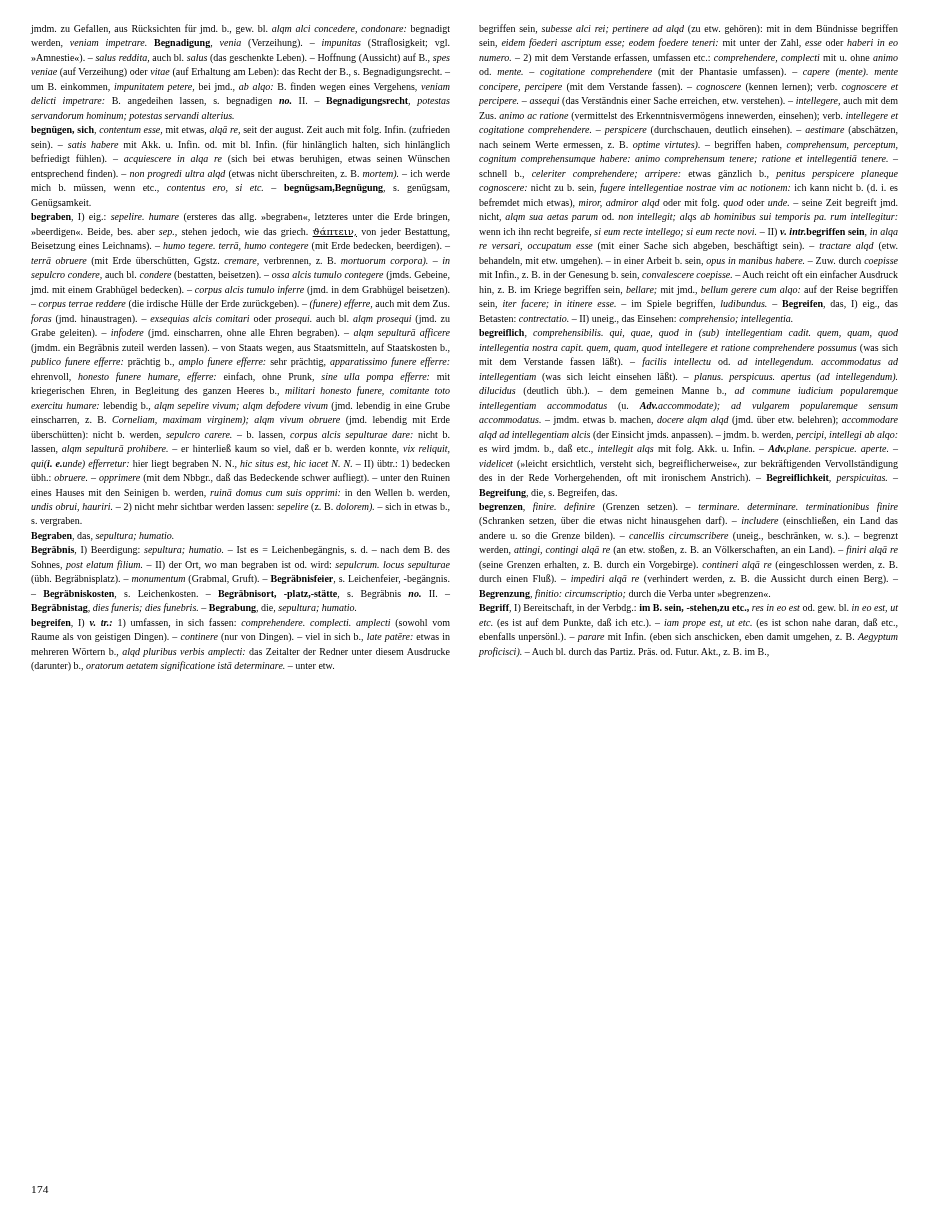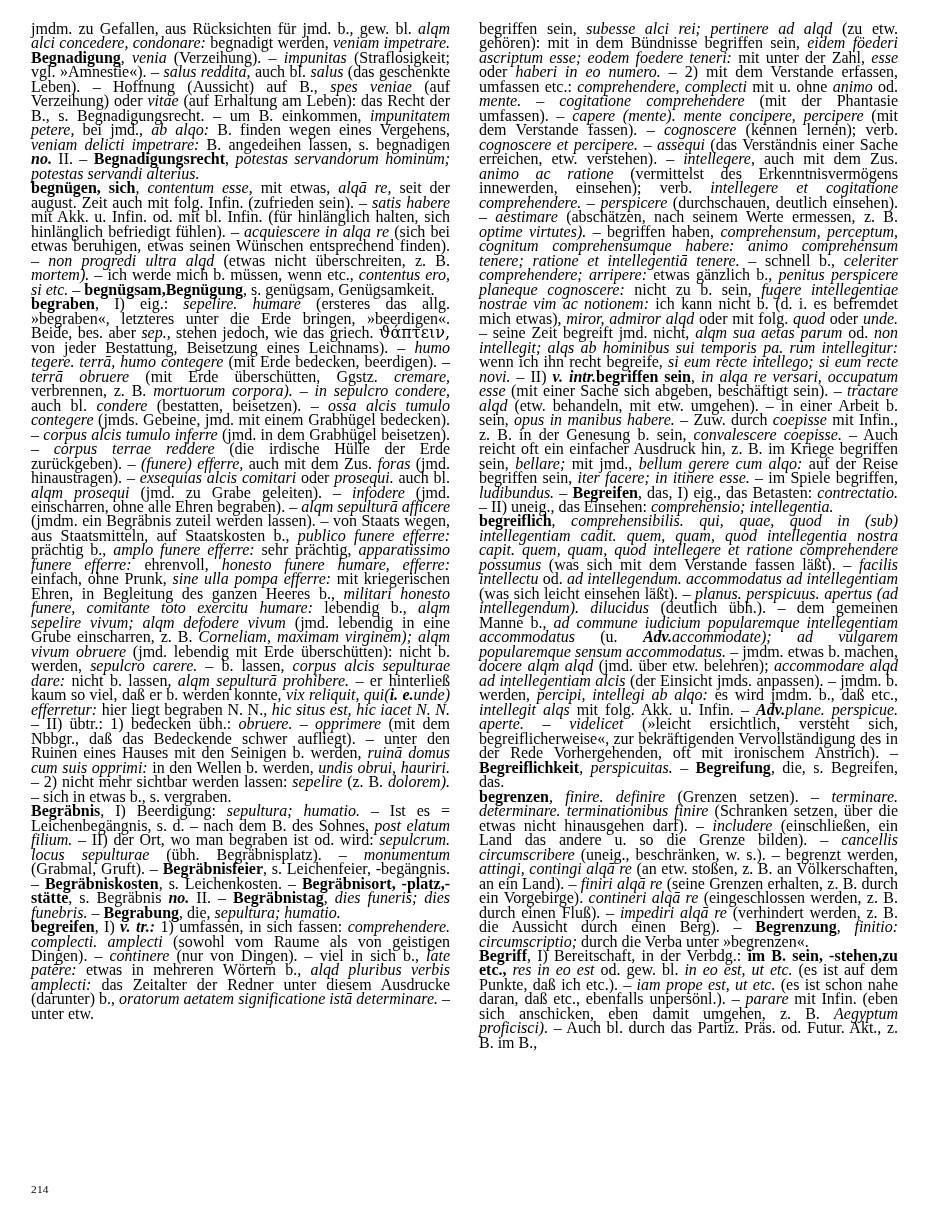--- a/index.html
+++ b/index.html
@@ -27,21 +27,21 @@
   .columns {
     display: flex;
     flex-direction: row;
     align-items: flex-start;
     gap: 29px;
     height: 1138px;
   }
   .col {
     width: 419px;
     flex: 0 0 419px;
-    font-size: 16px;
+    font-size: 10px;
     line-height: 14.48px;
     text-align: justify;
     text-justify: inter-word;
     hyphens: manual;
     -webkit-hyphens: manual;
   }
   .col p {
     margin: 0;
     padding: 0;
     text-align: justify;
@@ -49,20 +49,21 @@
   
   .entry {
     text-indent: 0;
   }
   i, .it { font-style: italic; }
   b, .bd { font-weight: bold; }
   .bdit { font-weight: bold; font-style: italic; }
   .greek {
     font-family: "DejaVu Serif", "Liberation Serif", serif;
     font-style: normal;
+    text-decoration: underline;
   }
   .folio {
     position: absolute;
     left: 31px;
     bottom: 14px;
     font-size: 11.4px;
     line-height: 13px;
     letter-spacing: 0.2px;
   }
   
@@ -70,24 +71,25 @@
 </style>
 </head>
 <body>
 
 <div class="page">
   <div class="columns">
     <div class="col" id="left-col">
         <p class="entry"><span>jmdm. zu Gefallen, aus Rücksichten für jmd. b., gew. bl. </span><span class="it">alqm alci concedere, condonare:</span><span> begnadigt werden, </span><span class="it">veniam impetrare.</span><span> </span><span class="bd">Begnadigung</span><span>, </span><span class="it">venia</span><span> (Verzeihung). – </span><span class="it">impunitas</span><span> (Straflosigkeit; vgl. »Amnestie«). – </span><span class="it">salus reddita,</span><span> auch bl. </span><span class="it">salus</span><span> (das geschenkte Leben). – Hoffnung (Aussicht) auf B., </span><span class="it">spes veniae</span><span> (auf Verzeihung) oder </span><span class="it">vitae</span><span> (auf Erhaltung am Leben): das Recht der B., s. Begnadigungsrecht. – um B. einkommen, </span><span class="it">impunitatem petere,</span><span> bei jmd., </span><span class="it">ab alqo:</span><span> B. finden wegen eines Vergehens, </span><span class="it">veniam delicti impetrare:</span><span> B. angedeihen lassen, s. begnadigen </span><span class="bdit">no.</span><span> II. – </span><span class="bd">Begnadigungsrecht</span><span>, </span><span class="it">potestas servandorum hominum; potestas servandi alterius.</span></p>
         <p class="entry"><span class="bd">begnügen, sich</span><span>, </span><span class="it">contentum esse,</span><span> mit etwas, </span><span class="it">alqā re,</span><span> seit der august. Zeit auch mit folg. Infin. (zufrieden sein). – </span><span class="it">satis habere</span><span> mit Akk. u. Infin. od. mit bl. Infin. (für hinlänglich halten, sich hinlänglich befriedigt fühlen). – </span><span class="it">acquiescere in alqa re</span><span> (sich bei etwas beruhigen, etwas seinen Wünschen entsprechend finden). – </span><span class="it">non progredi ultra alqd</span><span> (etwas nicht überschreiten, z. B. </span><span class="it">mortem).</span><span> – ich werde mich b. müssen, wenn etc., </span><span class="it">contentus ero, si etc.</span><span> – </span><span class="bd">begnügsam,Begnügung</span><span>, s. genügsam, Genügsamkeit.</span></p>
         <p class="entry"><span class="bd">begraben</span><span>, I) eig.: </span><span class="it">sepelire. humare</span><span> (ersteres das allg. »begraben«, letzteres unter die Erde bringen, »beerdigen«. Beide, bes. aber </span><span class="it">sep.,</span><span> stehen jedoch, wie das griech. </span><span class="greek">ϑάπτειν,</span><span> von jeder Bestattung, Beisetzung eines Leichnams). – </span><span class="it">humo tegere. terrā, humo contegere</span><span> (mit Erde bedecken, beerdigen). – </span><span class="it">terrā obruere</span><span> (mit Erde überschütten, Ggstz. </span><span class="it">cremare,</span><span> verbrennen, z. B. </span><span class="it">mortuorum corpora).</span><span> – </span><span class="it">in sepulcro condere,</span><span> auch bl. </span><span class="it">condere</span><span> (bestatten, beisetzen). – </span><span class="it">ossa alcis tumulo contegere</span><span> (jmds. Gebeine, jmd. mit einem Grabhügel bedecken). – </span><span class="it">corpus alcis tumulo inferre</span><span> (jmd. in dem Grabhügel beisetzen). – </span><span class="it">corpus terrae reddere</span><span> (die irdische Hülle der Erde zurückgeben). – </span><span class="it">(funere) efferre,</span><span> auch mit dem Zus. </span><span class="it">foras</span><span> (jmd. hinaustragen). – </span><span class="it">exsequias alcis comitari</span><span> oder </span><span class="it">prosequi.</span><span> auch bl. </span><span class="it">alqm prosequi</span><span> (jmd. zu Grabe geleiten). – </span><span class="it">infodere</span><span> (jmd. einscharren, ohne alle Ehren begraben). – </span><span class="it">alqm sepulturā afficere</span><span> (jmdm. ein Begräbnis zuteil werden lassen). – von Staats wegen, aus Staatsmitteln, auf Staatskosten b., </span><span class="it">publico funere efferre:</span><span> prächtig b., </span><span class="it">amplo funere efferre:</span><span> sehr prächtig, </span><span class="it">apparatissimo funere efferre:</span><span> ehrenvoll, </span><span class="it">honesto funere humare, efferre:</span><span> einfach, ohne Prunk, </span><span class="it">sine ulla pompa efferre:</span><span> mit kriegerischen Ehren, in Begleitung des ganzen Heeres b., </span><span class="it">militari honesto funere, comitante toto exercitu humare:</span><span> lebendig b., </span><span class="it">alqm sepelire vivum; alqm defodere vivum</span><span> (jmd. lebendig in eine Grube einscharren, z. B. </span><span class="it">Corneliam, maximam virginem); alqm vivum obruere</span><span> (jmd. lebendig mit Erde überschütten): nicht b. werden, </span><span class="it">sepulcro carere.</span><span> – b. lassen, </span><span class="it">corpus alcis sepulturae dare:</span><span> nicht b. lassen, </span><span class="it">alqm sepulturā prohibere.</span><span> – er hinterließ kaum so viel, daß er b. werden konnte, </span><span class="it">vix reliquit, qui(</span><span class="bdit">i. e.</span><span class="it">unde) efferretur:</span><span> hier liegt begraben N. N., </span><span class="it">hic situs est, hic iacet N. N.</span><span> – II) übtr.: 1) bedecken übh.: </span><span class="it">obruere.</span><span> – </span><span class="it">opprimere</span><span> (mit dem Nbbgr., daß das Bedeckende schwer aufliegt). – unter den Ruinen eines Hauses mit den Seinigen b. werden, </span><span class="it">ruinā domus cum suis opprimi:</span><span> in den Wellen b. werden, </span><span class="it">undis obrui, hauriri.</span><span> – 2) nicht mehr sichtbar werden lassen: </span><span class="it">sepelire</span><span> (z. B. </span><span class="it">dolorem).</span><span> – sich in etwas b., s. vergraben.</span></p>
+        <p class="entry"><span class="bd">Begraben</span><span>, das, </span><span class="it">sepultura; humatio.</span></p>
         <p class="entry"><span class="bd">Begräbnis</span><span>, I) Beerdigung: </span><span class="it">sepultura; humatio.</span><span> – Ist es = Leichenbegängnis, s. d. – nach dem B. des Sohnes, </span><span class="it">post elatum filium.</span><span> – II) der Ort, wo man begraben ist od. wird: </span><span class="it">sepulcrum. locus sepulturae</span><span> (übh. Begräbnisplatz). – </span><span class="it">monumentum</span><span> (Grabmal, Gruft). – </span><span class="bd">Begräbnisfeier</span><span>, s. Leichenfeier, -begängnis. – </span><span class="bd">Begräbniskosten</span><span>, s. Leichenkosten. – </span><span class="bd">Begräbnisort, -platz,-stätte</span><span>, s. Begräbnis </span><span class="bdit">no.</span><span> II. – </span><span class="bd">Begräbnistag</span><span>, </span><span class="it">dies funeris; dies funebris.</span><span> – </span><span class="bd">Begrabung</span><span>, die, </span><span class="it">sepultura; humatio.</span></p>
         <p class="entry"><span class="bd">begreifen</span><span>, I) </span><span class="bdit">v. tr.:</span><span> 1) umfassen, in sich fassen: </span><span class="it">comprehendere. complecti. amplecti</span><span> (sowohl vom Raume als von geistigen Dingen). – </span><span class="it">continere</span><span> (nur von Dingen). – viel in sich b., </span><span class="it">late patēre:</span><span> etwas in mehreren Wörtern b., </span><span class="it">alqd pluribus verbis amplecti:</span><span> das Zeitalter der Redner unter diesem Ausdrucke (darunter) b., </span><span class="it">oratorum aetatem significatione istā determinare.</span><span> – unter etw.</span></p>
       </div>
     <div class="col" id="right-col">
         <p class="entry"><span>begriffen sein, </span><span class="it">subesse alci rei; pertinere ad alqd</span><span> (zu etw. gehören): mit in dem Bündnisse begriffen sein, </span><span class="it">eidem föederi ascriptum esse; eodem foedere teneri:</span><span> mit unter der Zahl, </span><span class="it">esse</span><span> oder </span><span class="it">haberi in eo numero.</span><span> – 2) mit dem Verstande erfassen, umfassen etc.: </span><span class="it">comprehendere, complecti</span><span> mit u. ohne </span><span class="it">animo</span><span> od. </span><span class="it">mente.</span><span> – </span><span class="it">cogitatione comprehendere</span><span> (mit der Phantasie umfassen). – </span><span class="it">capere (mente). mente concipere, percipere</span><span> (mit dem Verstande fassen). – </span><span class="it">cognoscere</span><span> (kennen lernen); verb. </span><span class="it">cognoscere et percipere.</span><span> – </span><span class="it">assequi</span><span> (das Verständnis einer Sache erreichen, etw. verstehen). – </span><span class="it">intellegere,</span><span> auch mit dem Zus. </span><span class="it">animo ac ratione</span><span> (vermittelst des Erkenntnisvermögens innewerden, einsehen); verb. </span><span class="it">intellegere et cogitatione comprehendere.</span><span> – </span><span class="it">perspicere</span><span> (durchschauen, deutlich einsehen). – </span><span class="it">aestimare</span><span> (abschätzen, nach seinem Werte ermessen, z. B. </span><span class="it">optime virtutes).</span><span> – begriffen haben, </span><span class="it">comprehensum, perceptum, cognitum comprehensumque habere: animo comprehensum tenere; ratione et intellegentiā tenere.</span><span> – schnell b., </span><span class="it">celeriter comprehendere; arripere:</span><span> etwas gänzlich b., </span><span class="it">penitus perspicere planeque cognoscere:</span><span> nicht zu b. sein, </span><span class="it">fugere intellegentiae nostrae vim ac notionem:</span><span> ich kann nicht b. (d. i. es befremdet mich etwas), </span><span class="it">miror, admiror alqd</span><span> oder mit folg. </span><span class="it">quod</span><span> oder </span><span class="it">unde.</span><span> – seine Zeit begreift jmd. nicht, </span><span class="it">alqm sua aetas parum</span><span> od. </span><span class="it">non intellegit; alqs ab hominibus sui temporis pa. rum intellegitur:</span><span> wenn ich ihn recht begreife, </span><span class="it">si eum recte intellego; si eum recte novi.</span><span> – II) </span><span class="bdit">v. intr.</span><span class="bd">begriffen sein</span><span>, </span><span class="it">in alqa re versari, occupatum esse</span><span> (mit einer Sache sich abgeben, beschäftigt sein). – </span><span class="it">tractare alqd</span><span> (etw. behandeln, mit etw. umgehen). – in einer Arbeit b. sein, </span><span class="it">opus in manibus habere.</span><span> – Zuw. durch </span><span class="it">coepisse</span><span> mit Infin., z. B. in der Genesung b. sein, </span><span class="it">convalescere coepisse.</span><span> – Auch reicht oft ein einfacher Ausdruck hin, z. B. im Kriege begriffen sein, </span><span class="it">bellare;</span><span> mit jmd., </span><span class="it">bellum gerere cum alqo:</span><span> auf der Reise begriffen sein, </span><span class="it">iter facere; in itinere esse.</span><span> – im Spiele begriffen, </span><span class="it">ludibundus.</span><span> – </span><span class="bd">Begreifen</span><span>, das, I) eig., das Betasten: </span><span class="it">contrectatio.</span><span> – II) uneig., das Einsehen: </span><span class="it">comprehensio; intellegentia.</span></p>
         <p class="entry"><span class="bd">begreiflich</span><span>, </span><span class="it">comprehensibilis. qui, quae, quod in (sub) intellegentiam cadit. quem, quam, quod intellegentia nostra capit. quem, quam, quod intellegere et ratione comprehendere possumus</span><span> (was sich mit dem Verstande fassen läßt). – </span><span class="it">facilis intellectu</span><span> od. </span><span class="it">ad intellegendum. accommodatus ad intellegentiam</span><span> (was sich leicht einsehen läßt). – </span><span class="it">planus. perspicuus. apertus (ad intellegendum). dilucidus</span><span> (deutlich übh.). – dem gemeinen Manne b., </span><span class="it">ad commune iudicium popularemque intellegentiam accommodatus</span><span> (u. </span><span class="bdit">Adv.</span><span class="it">accommodate); ad vulgarem popularemque sensum accommodatus.</span><span> – jmdm. etwas b. machen, </span><span class="it">docere alqm alqd</span><span> (jmd. über etw. belehren); </span><span class="it">accommodare alqd ad intellegentiam alcis</span><span> (der Einsicht jmds. anpassen). – jmdm. b. werden, </span><span class="it">percipi, intellegi ab alqo:</span><span> es wird jmdm. b., daß etc., </span><span class="it">intellegit alqs</span><span> mit folg. Akk. u. Infin. – </span><span class="bdit">Adv.</span><span class="it">plane. perspicue. aperte.</span><span> – </span><span class="it">videlicet</span><span> (»leicht ersichtlich, versteht sich, begreiflicherweise«, zur bekräftigenden Vervollständigung des in der Rede Vorhergehenden, oft mit ironischem Anstrich). – </span><span class="bd">Begreiflichkeit</span><span>, </span><span class="it">perspicuitas.</span><span> – </span><span class="bd">Begreifung</span><span>, die, s. Begreifen, das.</span></p>
         <p class="entry"><span class="bd">begrenzen</span><span>, </span><span class="it">finire. definire</span><span> (Grenzen setzen). – </span><span class="it">terminare. determinare. terminationibus finire</span><span> (Schranken setzen, über die etwas nicht hinausgehen darf). – </span><span class="it">includere</span><span> (einschließen, ein Land das andere u. so die Grenze bilden). – </span><span class="it">cancellis circumscribere</span><span> (uneig., beschränken, w. s.). – begrenzt werden, </span><span class="it">attingi, contingi alqā re</span><span> (an etw. stoßen, z. B. an Völkerschaften, an ein Land). – </span><span class="it">finiri alqā re</span><span> (seine Grenzen erhalten, z. B. durch ein Vorgebirge). </span><span class="it">contineri alqā re</span><span> (eingeschlossen werden, z. B. durch einen Fluß). – </span><span class="it">impediri alqā re</span><span> (verhindert werden, z. B. die Aussicht durch einen Berg). – </span><span class="bd">Begrenzung</span><span>, </span><span class="it">finitio: circumscriptio;</span><span> durch die Verba unter »begrenzen«.</span></p>
         <p class="entry"><span class="bd">Begriff</span><span>, I) Bereitschaft, in der Verbdg.: </span><span class="bd">im B. sein, -stehen,zu etc.,</span><span> </span><span class="it">res in eo est</span><span> od. gew. bl. </span><span class="it">in eo est, ut etc.</span><span> (es ist auf dem Punkte, daß ich etc.). – </span><span class="it">iam prope est, ut etc.</span><span> (es ist schon nahe daran, daß etc., ebenfalls unpersönl.). – </span><span class="it">parare</span><span> mit Infin. (eben sich anschicken, eben damit umgehen, z. B. </span><span class="it">Aegyptum proficisci).</span><span> – Auch bl. durch das Partiz. Präs. od. Futur. Akt., z. B. im B.,</span></p>
       </div>
   </div>
-  <div class="folio">214</div>
+  <div class="folio">174</div>
 </div>
 
 </body></html>

